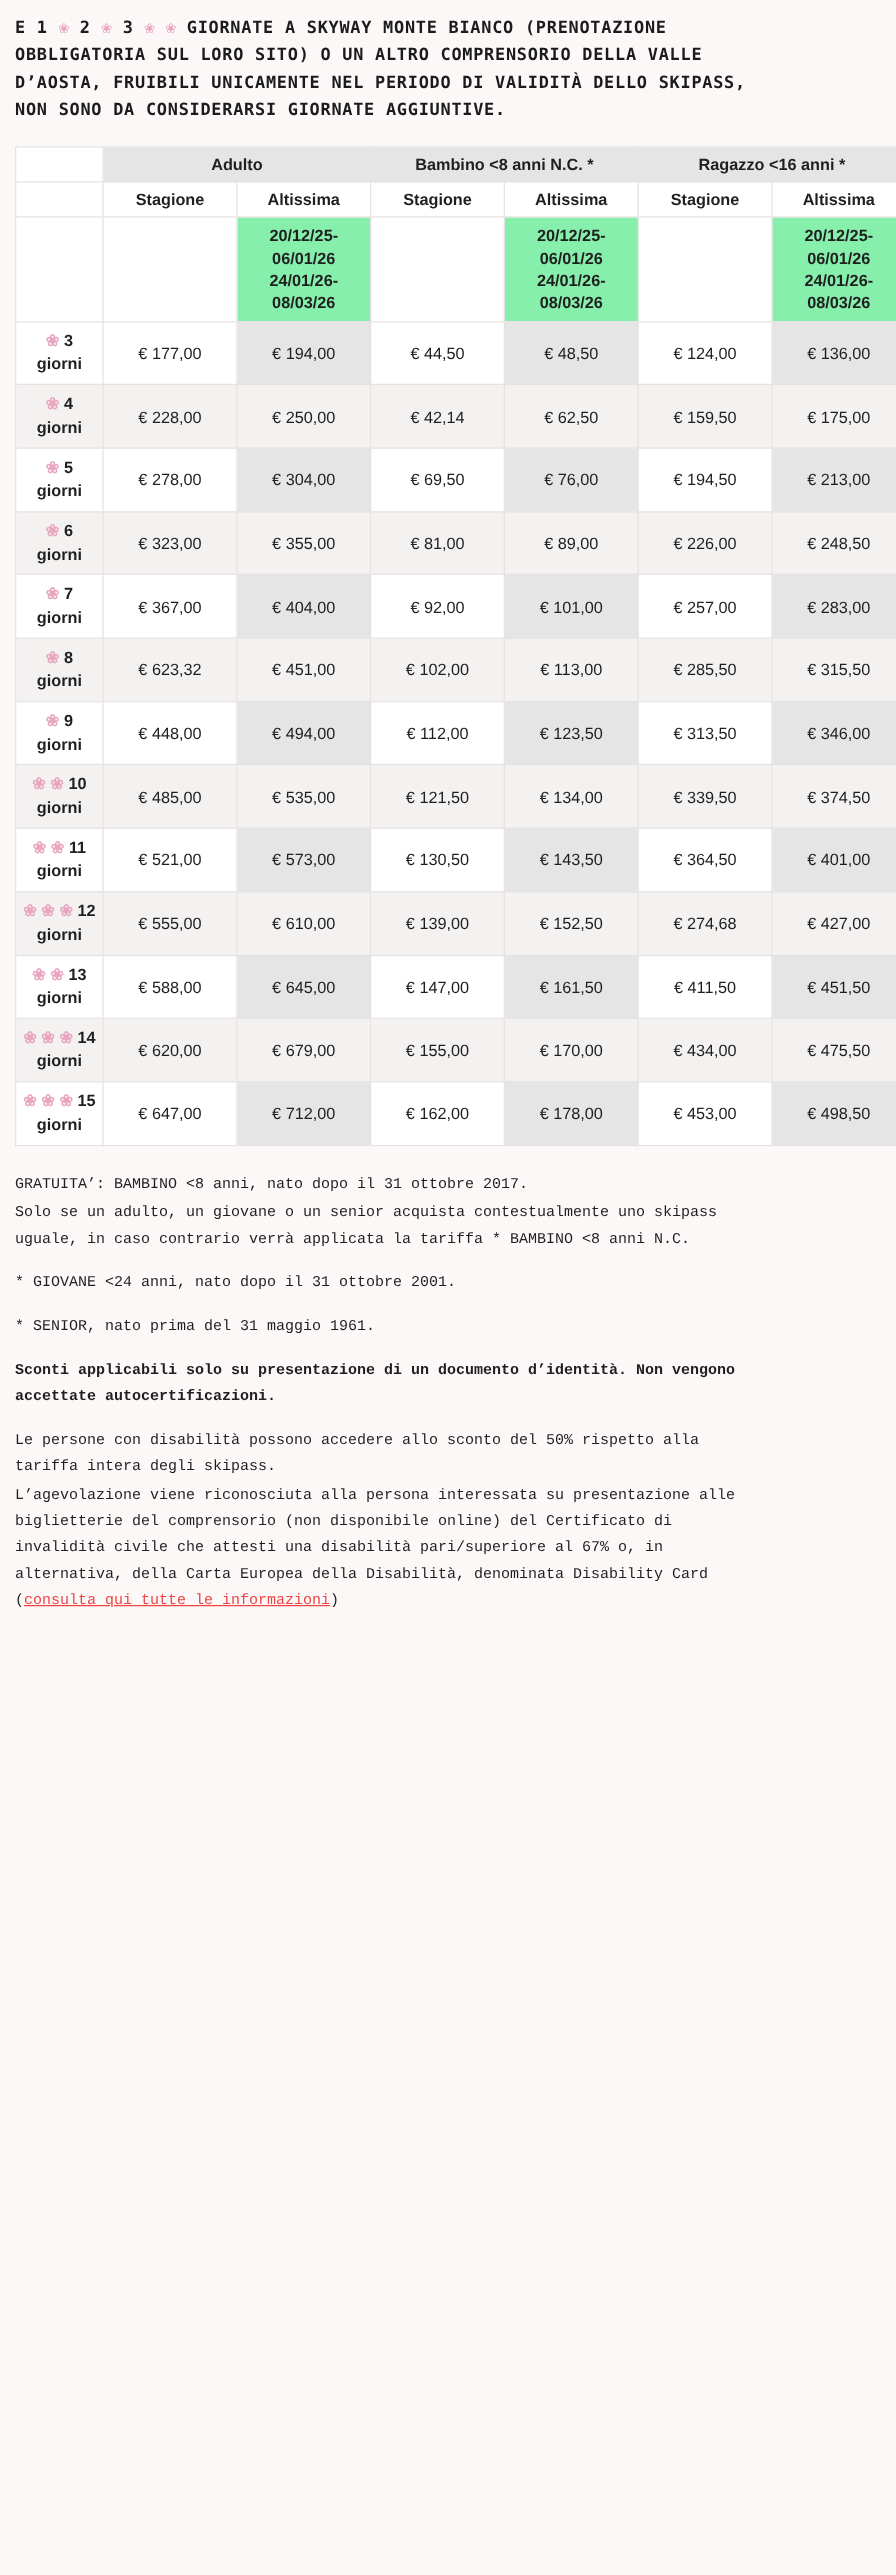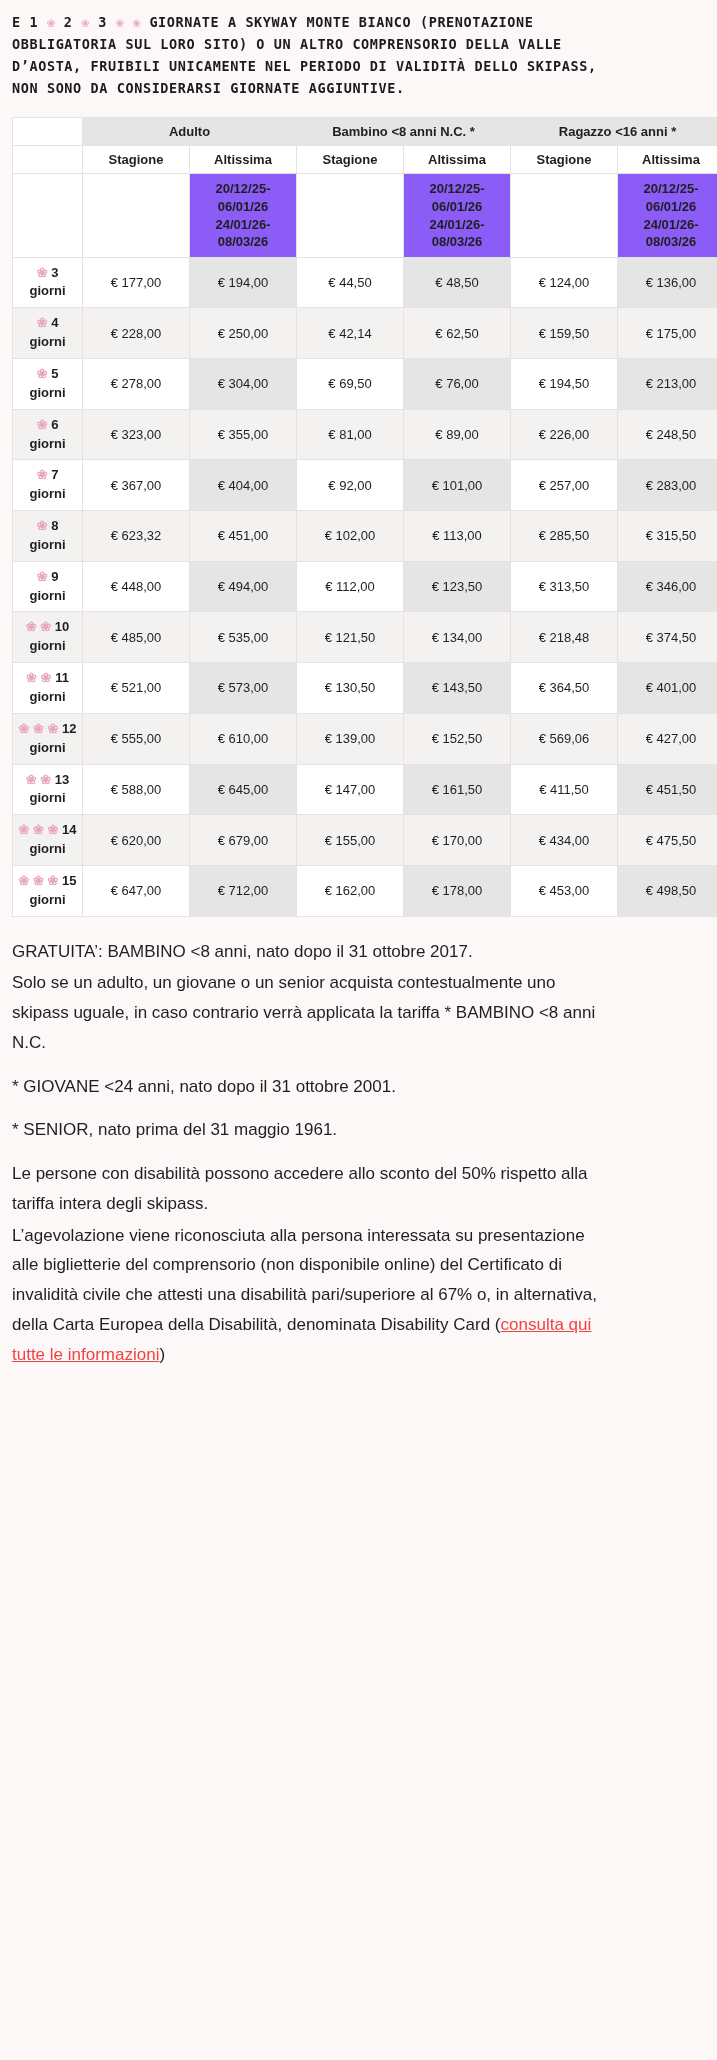--- a/index.html
+++ b/index.html
@@ -62,21 +62,21 @@
     font-weight: bold;
     font-size: 13px;
     background: #ffffff;
     padding: 9px 4px;
   }
   .date-head {
     font-size: 8.5px;
     line-height: 1.35;
     color: #2a2a2a;
     padding: 7px 3px;
-    background: #8b5cf6;
+    background: #86efac;
   }
   .blank { background: #ffffff; }
 
   td.label {
     font-weight: bold;
     font-size: 13px;
     line-height: 1.45;
     text-align: left;
     padding: 8px 6px 8px 8px;
     background: #ffffff;
@@ -89,23 +89,24 @@
   }
   td.price { background: #ffffff; }
   tr.alt td.price, tr.alt td.label { background: #f4f1f1; }
 
   
   td.colshade { background: #e5e5e5; }
 
   
   .notes {
     margin-top: 20px;
-    font-size: 17px;
+    font-size: 12px;
     line-height: 1.75;
     color: #1f1f1f;
+    font-family: Liberation Mono, monospace;
   }
   .notes p { margin: 0 0 14px 0; }
   .notes p.bold { font-weight: bold; }
   .notes a {
     color: #ef4444;
     text-decoration: underline;
   }
   .notes .block { margin-bottom: 2px; }
 </style>
 </head>
@@ -233,39 +234,39 @@
           <td class="price colshade">€ 123,50</td>
           <td class="price">€ 313,50</td>
           <td class="price colshade">€ 346,00</td>
         </tr>
         <tr class="alt">
           <td class="label"><span class="fl">❀ ❀</span><span> 10 giorni</span></td>
           <td class="price">€ 485,00</td>
           <td class="price colshade">€ 535,00</td>
           <td class="price">€ 121,50</td>
           <td class="price colshade">€ 134,00</td>
-          <td class="price">€ 218,48</td>
+          <td class="price">€ 339,50</td>
           <td class="price colshade">€ 374,50</td>
         </tr>
         <tr>
           <td class="label"><span class="fl">❀ ❀</span><span> 11 giorni</span></td>
           <td class="price">€ 521,00</td>
           <td class="price colshade">€ 573,00</td>
           <td class="price">€ 130,50</td>
           <td class="price colshade">€ 143,50</td>
           <td class="price">€ 364,50</td>
           <td class="price colshade">€ 401,00</td>
         </tr>
         <tr class="alt">
           <td class="label"><span class="fl">❀ ❀ ❀</span><span> 12 giorni</span></td>
           <td class="price">€ 555,00</td>
           <td class="price colshade">€ 610,00</td>
           <td class="price">€ 139,00</td>
           <td class="price colshade">€ 152,50</td>
-          <td class="price">€ 569,06</td>
+          <td class="price">€ 274,68</td>
           <td class="price colshade">€ 427,00</td>
         </tr>
         <tr>
           <td class="label"><span class="fl">❀ ❀</span><span> 13 giorni</span></td>
           <td class="price">€ 588,00</td>
           <td class="price colshade">€ 645,00</td>
           <td class="price">€ 147,00</td>
           <td class="price colshade">€ 161,50</td>
           <td class="price">€ 411,50</td>
           <td class="price colshade">€ 451,50</td>
@@ -289,17 +290,18 @@
           <td class="price colshade">€ 498,50</td>
         </tr>
       </tbody>
   </table>
 
   <div class="notes">
     <p class="block">GRATUITA’: BAMBINO &lt;8 anni, nato dopo il 31 ottobre 2017.</p>
     <p>Solo se un adulto, un giovane o un senior acquista contestualmente uno skipass uguale, in caso contrario verrà applicata la tariffa * BAMBINO &lt;8 anni N.C.</p>
     <p>* GIOVANE &lt;24 anni, nato dopo il 31 ottobre 2001.</p>
     <p>* SENIOR, nato prima del 31 maggio 1961.</p>
+    <p class="bold">Sconti applicabili solo su presentazione di un documento d’identità. Non vengono accettate autocertificazioni.</p>
     <p class="block">Le persone con disabilità possono accedere allo sconto del 50% rispetto alla tariffa intera degli skipass.</p>
     <p><span>L’agevolazione viene riconosciuta alla persona interessata su presentazione alle biglietterie del comprensorio (non disponibile online) del Certificato di invalidità civile che attesti una disabilità pari/superiore al 67% o, in alternativa, della Carta Europea della Disabilità, denominata Disability Card (</span><a href="#">consulta qui tutte le informazioni</a><span>)</span></p>
   </div>
 
 </div>
 
 </body></html>

